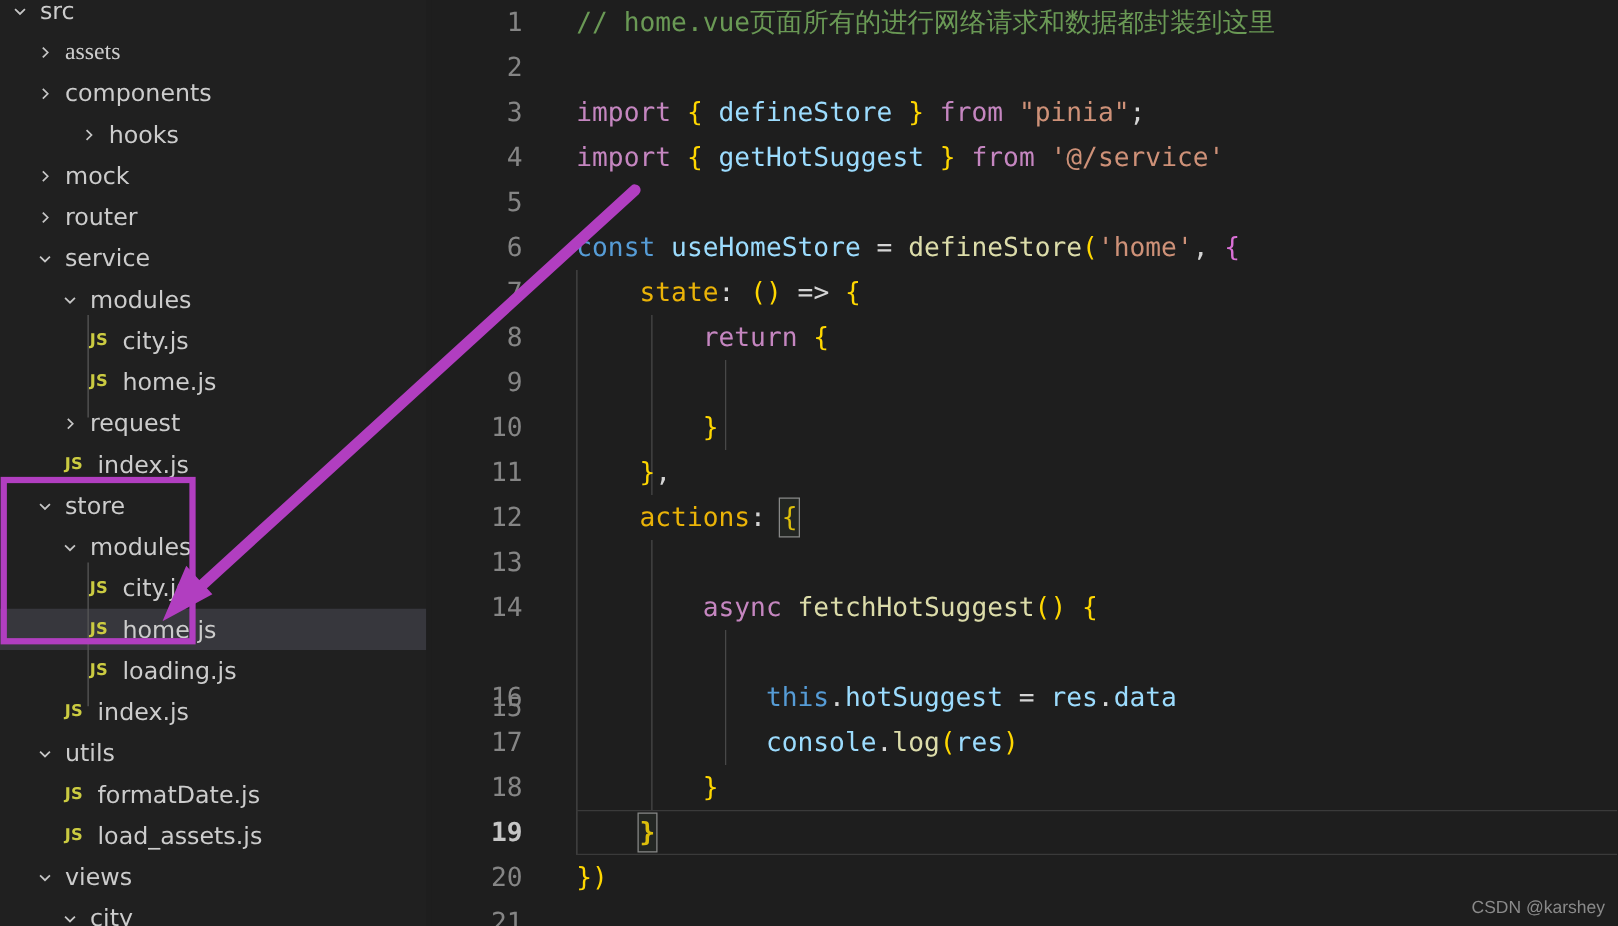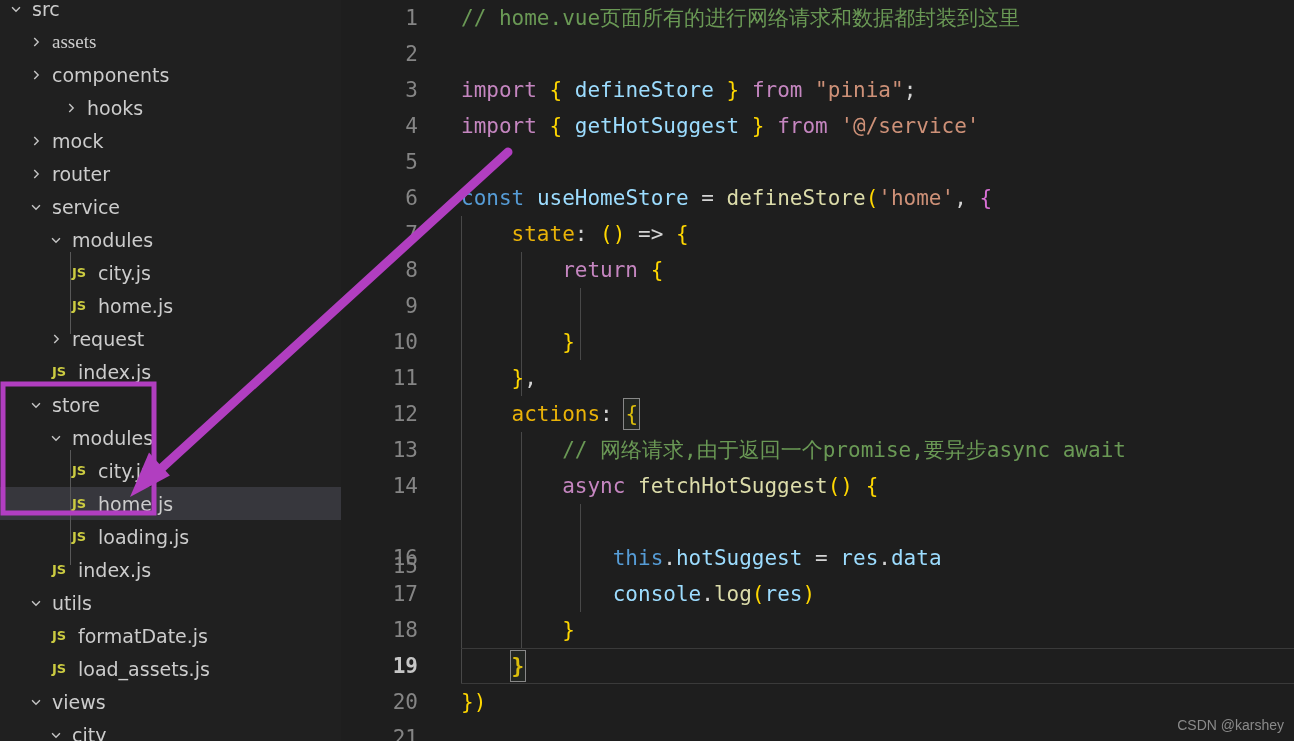--- a/index.html
+++ b/index.html
@@ -367,21 +367,20 @@
         <div class="code-line" style="top: 360px;">
           <div class="ln">11</div>
           <div class="code-text">    <span class="t-b-yellow">}</span><span class="t-plain">,</span></div>
         </div>
         <div class="code-line" style="top: 396px;">
           <div class="ln">12</div>
           <div class="code-text">    <span class="t-prop">actions</span><span class="t-plain">:</span> <span class="t-b-yellow">{</span></div>
         </div>
         <div class="code-line" style="top: 432px;">
           <div class="ln">13</div>
-          <div class="code-text"><span class="t-comment">        // 网络请求,由于返回一个promise,要异步async await</span></div>
         </div>
         <div class="code-line" style="top: 468px;">
           <div class="ln">14</div>
           <div class="code-text">        <span class="t-keyword">async</span> <span class="t-func">fetchHotSuggest</span><span class="t-b-yellow">(</span><span class="t-b-yellow">)</span> <span class="t-b-yellow">{</span></div>
         </div>
         <div class="code-line" style="top: 504px; margin-top: 44px;">
           <div class="ln">15</div>
         </div>
         <div class="code-line" style="top: 540px;">
           <div class="ln">16</div>

